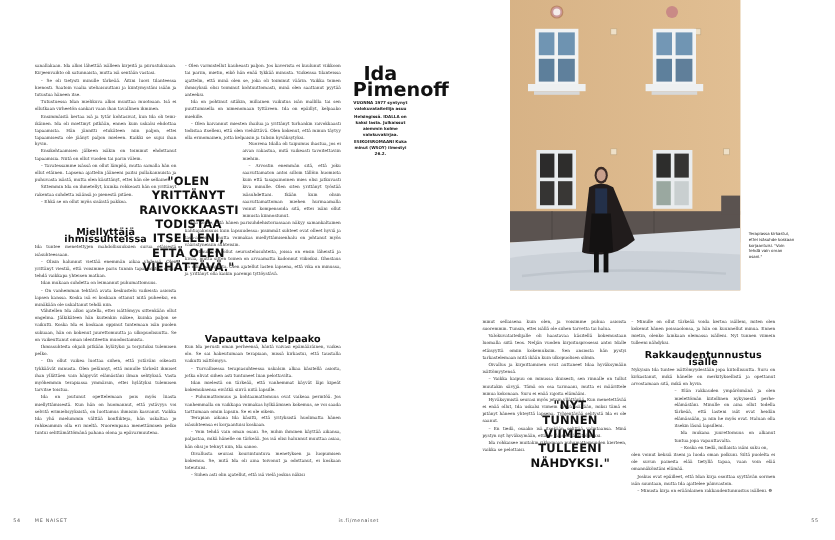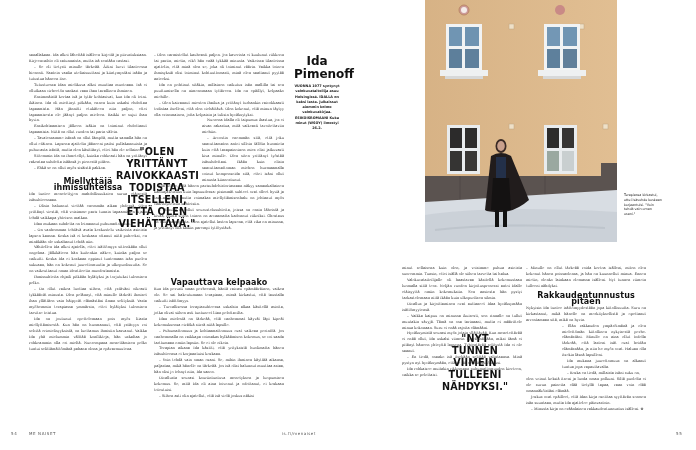--- a/index.html
+++ b/index.html
@@ -5,41 +5,41 @@
   html,body{margin:0;padding:0;background:#fff;}
   body{width:696px;height:450px;position:relative;overflow:hidden;font-family:"DejaVu Serif",serif;color:#2a2a2a;}
   .page{position:absolute;top:0;height:450px;}
   .left{left:0;width:348px;}
   .col{position:absolute;font-size:3.55px;line-height:5.95px;text-align:justify;color:#333;}
   .col p{margin:0;text-indent:5px;}
   .col p.first{text-indent:0;}
   .h2{font-family:"DejaVu Sans",sans-serif;font-weight:bold;font-size:8px;text-align:center;color:#111;margin:3px 0 1px 0;letter-spacing:.1px;}
   .pull{position:absolute;font-family:"DejaVu Sans",sans-serif;font-weight:bold;color:#111;text-align:center;font-size:9.6px;line-height:12px;letter-spacing:.2px;}
   .byline{position:absolute;text-align:center;font-family:"DejaVu Sans",sans-serif;}
-  .byline .name{font-size:12px;line-height:13px;font-weight:bold;color:#111;}
+  .byline .name{font-size:16px;line-height:13px;font-weight:bold;color:#111;}
   .byline .bio{font-size:3.4px;line-height:5.3px;font-weight:bold;color:#222;margin-top:3px;}
   .footer{position:absolute;font-family:"DejaVu Sans",sans-serif;font-size:4px;color:#555;letter-spacing:.6px;}
   .photo{position:absolute;left:425px;top:0;width:192px;height:242px;overflow:hidden;background:#dfbf94;}
   .caption{position:absolute;left:624px;top:193px;width:40px;font-family:"DejaVu Sans",sans-serif;font-size:3.3px;line-height:4.8px;color:#222;}
 </style>
 </head>
 <body>
 
 <div class="page left">
   <div class="col" style="left:29px;top:53px;width:118px;">
       <p class="first">sanallakaan. Ida alkoi lähettää isälleen kirjeitä ja piirustuksiaan. Kirjeenvaihto oli satunnaista, mutta isä sentään vastasi.</p>
       <p>– Se oli tietysti minulle tärkeää. Äitini luovi tilanteessa hienosti. Saatoin vaalia uteliaisuuttani ja kiintymystäni isään ja tutustua häneen itse.</p>
       <p>Tutustuessa Idan mielikuva alkoi muuttaa muotoaan. Isä ei ollutkaan virheetön sankari vaan ihan tavallinen ihminen.</p>
       <p>Ensimmäistä kertaa isä ja tytär kohtasivat, kun Ida oli teini-ikäinen. Ida oli miettinyt pitkään, ennen kuin uskalsi ehdottaa tapaamista. Hän jännitti etukäteen niin paljon, ettei tapaamisesta ole jäänyt paljon mieleen. Kaikki se sujui ihan hyvin.</p>
       <p>Ensikohtaamisen jälkeen isäkin on toiminut ehdottanut tapaamisia. Niitä on ollut vuoden tai parin välein.</p>
       <p>– Tavatessamme isässä on ollut lämpöä, mutta samalla hän on ollut etäinen. Lapsena ajattelin jääneeni paitsi pullakannuista ja puhuvasta isästä, mutta olen käsittänyt, ettei hän ole sellainen.</p>
       <p>Sittemmin Ida on ihmetellyt, kuinka rohkeasti hän on yrittänyt rakentaa suhdetta isäänsä jo pienestä pitäen.</p>
       <p>– Ehkä se on ollut myös sisäistä pakkoa.</p>
     </div>
-  <div class="col" style="left:29px;top:176px;width:118px;">
+  <div class="col" style="left:29px;top:188px;width:118px;">
     <div class="h2">Miellyttäjä ihmissuhteissa</div>
     <div>
         <p class="first">Ida tuntee menetettyjen mahdollisuuksien surua etäisestä isäsuhteessaan.</p>
         <p>– Olisin halunnut viettää enemmän aikaa yhdessä. Olen yrittänyt viestiä, että voisimme paris tunnin tapaamisten sijaan tehdä vaikkapa yhteisen matkan.</p>
         <p>Idan mukaan suhdetta on leimannut puhumattomuus.</p>
         <p>– On vanhemman tehtävä avata keskustelu vaikeista asioista lapsen kanssa. Koska isä ei koskaan ottanut niitä puheeksi, en minäkään ole uskaltanut tehdä niin.</p>
         <p>Vähitellen Ida alkoi ajatella, ettei isättömyys sittenkään ollut ongelma. Jälkikäteen hän kuitenkin näkee, kuinka paljon se vaikutti. Koska Ida ei koskaan oppinut tuntemaan isän puolen sukuaan, hän on kokenut juurettomuutta ja ulkopuolisuutta. Se on vaikeuttanut oman identiteetin muodostamista.</p>
         <p>Ihmissuhteita ohjaili pitkään hylätyksi ja torjutuksi tulemisen pelko.</p>
         <p>– On ollut vaikea luottaa siihen, että ystäväni oikeasti tykkäävät minusta. Olen pelännyt, että minulle tärkeät ihmiset ihan yllättäen vain häipyvät elämästäni ilman selityksiä. Vasta myöhemmin terapiassa ymmärsin, ettei hylätyksi tulemisen tarvitse toistua.</p>
         <p>Ida on joutunut opettelemaan pois myös liiasta miellyttämisestä. Kun hän on huomannut, että ystävyys voi selvitä erimielisyyksistä, on luottamus ihmisiin kasvanut. Vaikka Ida yhä mielummin välttää konflikteja, hän uskaltaa jo rohkeammin olla eri mieltä. Nuorempana menettämisen pelko tuntui selittämättömänä pahana olona ja epävarmuutena.</p>
@@ -169,21 +169,21 @@
     <p>– En tiedä, osaako isä itsekään selittää valintaansa. Minä pystyn nyt hyväksymään, että se jää selittämättömäksi.</p>
     <p>Ida rohkaisee muitakin rikkomaan puhumattomuuden kierteen, vaikka se pelottaisi.</p>
   </div>
 
 <div class="pull" style="left:442px;top:333px;width:66px;">"NYT TUNNEN VIIMEIN TULLEENI NÄHDYKSI."</div>
 
 <div class="col" style="left:526px;top:266px;width:120px;">
   <div>
       <p class="first">– Minulle on ollut tärkeää voida kertoa isälleni, miten olen kokenut hänen poissaolonsa, ja hän on kuunnellut minua. Ennen mietin, olenko lainkaan olemassa isälleni. Nyt tunnen viimein tulleeni nähdyksi.</p>
     </div>
-  <div class="h2">Rakkaudentunnustus pitäen</div>
+  <div class="h2">Rakkaudentunnustus isälle</div>
   <div>
       <p class="first">Nykyisin Ida tuntee isättömyydestään jopa kiitollisuutta. Suru on kirkastanut, mikä hänelle on merkityksellistä ja opettanut arvostamaan sitä, mikä on hyvin.</p>
     </div>
   <div style="margin-left:36px;">
       <p class="first">– Elän rakkauden ympäröimänä ja olen mielettömän kiitollinen nykyisestä perhe-elämästäni. Minulle on aina ollut todella tärkeää, että lasteni isät ovat heidän elämässään, ja niin he myös ovat. Haluan olla itsekin läsnä lapsilleni.</p>
       <p>Ida mukana juurettomuus on alkanut tuntua jopa vapauttavalta.</p>
       <p>– Koska en tiedä, millaista isäni suku on,</p>
     </div>
   <div>
       <p class="first">olen voinut keksiä itseni ja luoda oman polkuni. Siltä puolelta ei ole suvun paineita elää tietyllä tapaa, vaan voin elää omannäköistäni elämää.</p>

